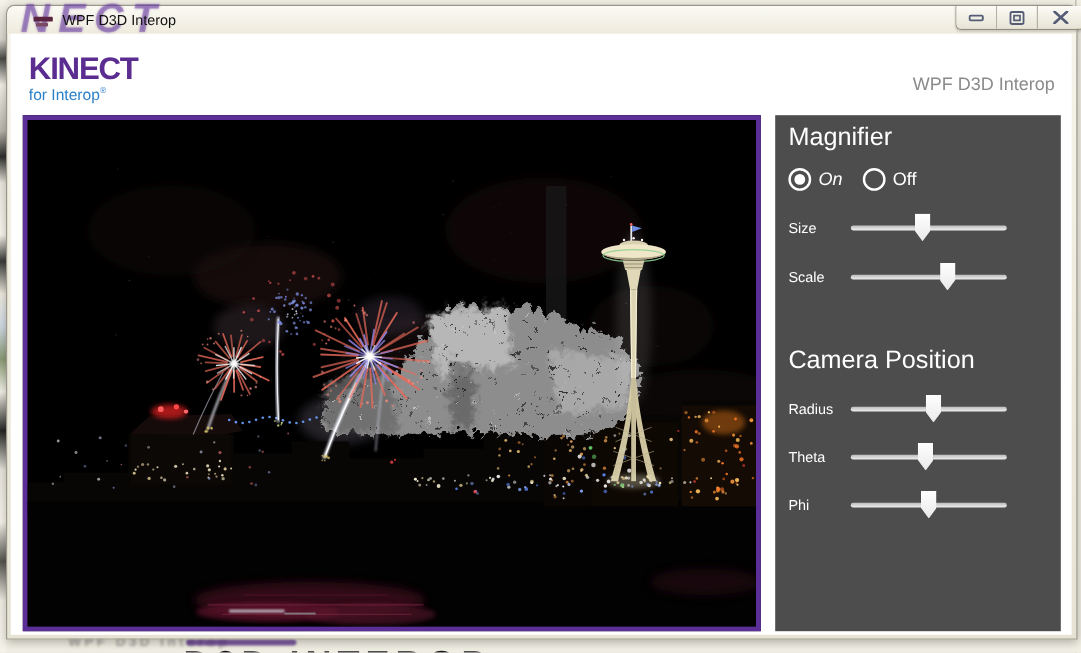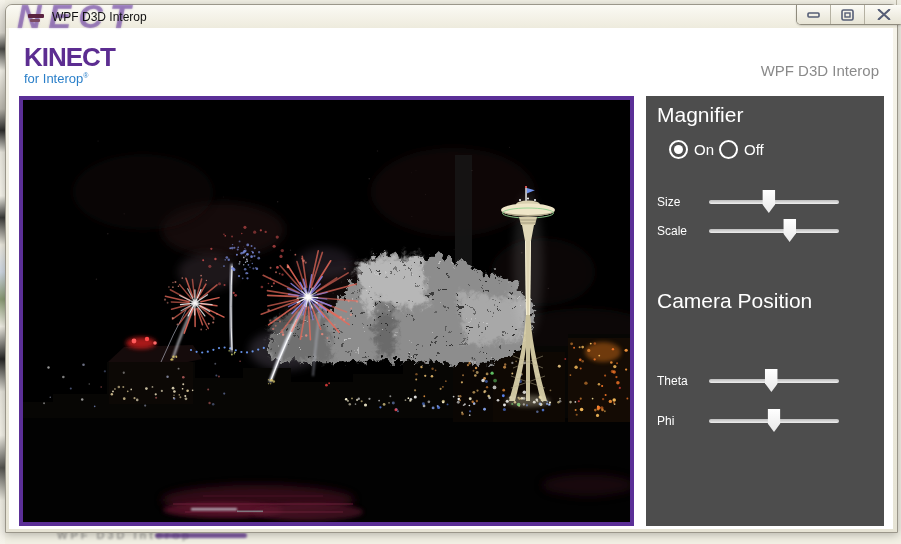--- a/index.html
+++ b/index.html
@@ -53,34 +53,34 @@
   #viewport svg{display:block;}
 
   
   #panel{position:absolute;left:637px;top:68px;width:238px;height:430px;background:#4d4d4d;color:#fff;}
   .panel-heading{position:absolute;left:11px;font-size:21px;font-weight:300;color:#fff;}
   #heading-magnifier{top:7px;}
   #heading-camera{top:193px;}
 
   #radio-row{position:absolute;left:11px;top:44px;height:20px;}
   .radio-item{position:absolute;top:0;display:flex;align-items:center;cursor:default;}
-  #radio-on{left:12px;} #radio-off{left:62px;}
+  #radio-on{left:0;font-style:italic;} #radio-off{left:62px;}
   .radio-circle{width:15px;height:15px;border:2px solid #fff;border-radius:50%;position:relative;}
   .radio-dot{position:absolute;left:3px;top:3px;width:9px;height:9px;border-radius:50%;background:#fff;display:none;}
   .radio-item.selected .radio-dot{display:block;}
   .radio-label{margin-left:6px;font-size:15px;color:#fff;}
 
   .slider-row{position:absolute;left:0;width:238px;height:30px;}
   .slider-label{position:absolute;left:11px;top:-7px;font-size:12px;color:#fff;}
   .slider-track{position:absolute;left:63px;top:-2px;width:130px;height:4px;border-radius:2px;
     background:linear-gradient(180deg,#bdbdbd,#efefef);}
   .slider-thumb{position:absolute;top:-10px;width:13px;height:23px;background:linear-gradient(180deg,#ffffff,#e9e9e9);
     transform:translateX(-50%);clip-path:polygon(0 0,100% 0,100% 62%,50% 100%,0 62%);
     box-shadow:0 0 1px rgba(0,0,0,.5);}
-  #row-size{top:106px;} #row-scale{top:135px;text-align:center;}
+  #row-size{top:94px;} #row-scale{top:135px;text-align:center;}
   #row-radius{top:245px;} #row-theta{top:285px;} #row-phi{top:325px;}
 </style>
 </head>
 <body>
 
 <div id="screen">
 
   <div id="desk-left"></div>
   <div id="desk-right"></div>
   <div id="desk-bottom">
@@ -1102,20 +1102,26 @@
         </div>
         <div id="row-scale" class="slider-row">
           <span class="slider-label">Scale</span>
           <div class="slider-track">
             <div class="slider-thumb" style="left: 62%;"></div>
           </div>
         </div>
 
         <div id="heading-camera" class="panel-heading">Camera Position</div>
 
+        <div id="row-radius" class="slider-row">
+          <span class="slider-label">Radius</span>
+          <div class="slider-track">
+            <div class="slider-thumb" style="left: 53%;"></div>
+          </div>
+        </div>
         <div id="row-phi" class="slider-row">
           <span class="slider-label">Phi</span>
           <div class="slider-track">
             <div class="slider-thumb" style="left: 50%;"></div>
           </div>
         </div>
         <div id="row-theta" class="slider-row">
           <span class="slider-label">Theta</span>
           <div class="slider-track">
             <div class="slider-thumb" style="left: 48%;"></div>

